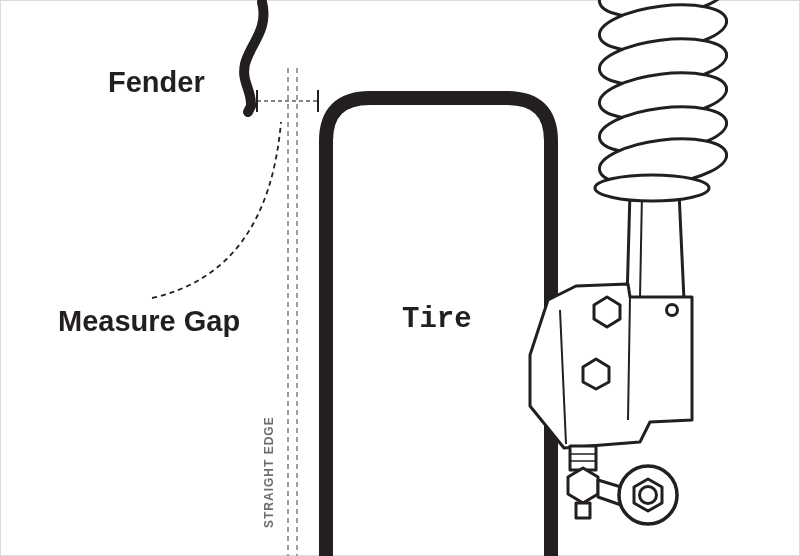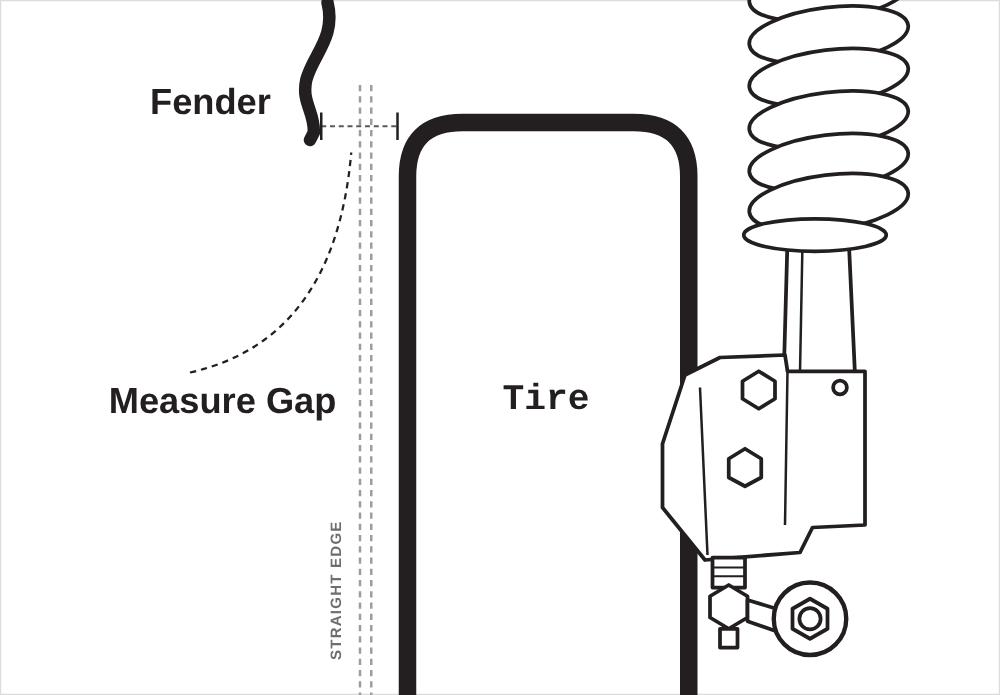--- a/index.html
+++ b/index.html
@@ -6,22 +6,22 @@
   .canvas{
     position:relative;width:800px;height:556px;background:#fff;overflow:hidden;
     font-family:"Liberation Sans",sans-serif;
     box-shadow:inset 0 0 0 1px #dcdcdc;
   }
   .canvas svg{position:absolute;left:0;top:0;}
   .label{
     position:absolute;font-weight:bold;color:#231f20;font-size:29px;
     letter-spacing:0px;white-space:nowrap;user-select:none;
   }
-  .label-fender{left:108px;top:66px;margin-left:12px;}
-  .label-measure-gap{left:58px;top:305px;margin-left:29px;}
+  .label-fender{left:108px;top:66px;}
+  .label-measure-gap{left:58px;top:305px;}
   .label-tire{left:402px;top:303px;font-family:Liberation Mono, monospace;}
   .label-straight-edge{
     position:absolute;left:262px;top:528px;
     transform:rotate(-90deg);transform-origin:0 0;
     font-weight:bold;font-size:12px;letter-spacing:1px;color:#6d6e71;
     white-space:nowrap;user-select:none;
   }
 </style>
 </head>
 <body>

